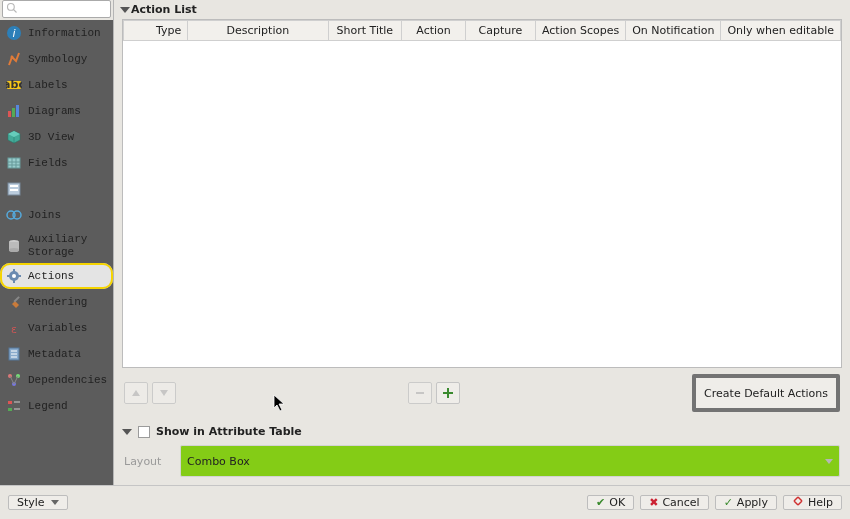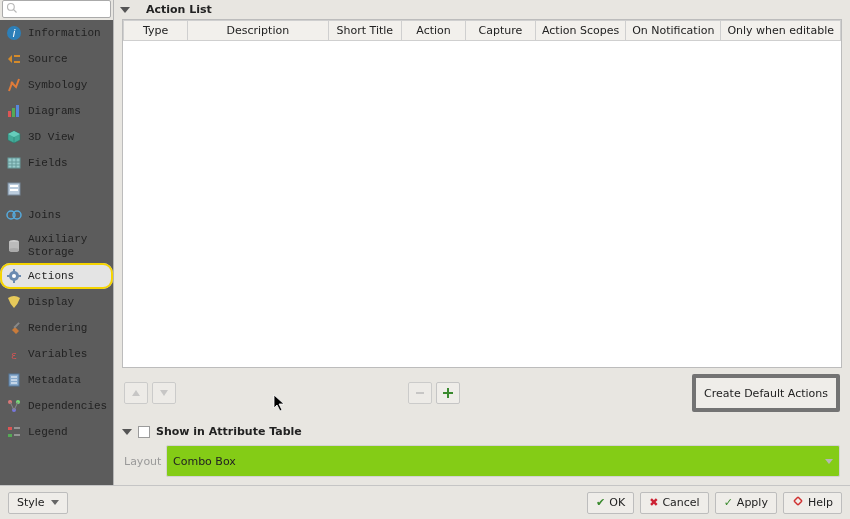--- a/index.html
+++ b/index.html
@@ -10,51 +10,51 @@
   .search-wrap .search { width: 100%; height: 18px; background: #fff; border: 1px solid #aaa; border-radius: 2px; padding: 1px 4px 1px 18px; }
   .search-wrap { position: relative; }
   .search-ico { position: absolute; left: 6px; top: 2px; width: 12px; height: 12px; opacity: .6; }
   .nav { display: flex; flex-direction: column; }
   .nav-item { display: flex; align-items: center; gap: 6px; padding: 5px 6px; color: #e9e9e9; cursor: pointer; line-height: 1.15; }
   .nav-item.active { background: #e4e4e4; color: #222; outline: 2px solid #f5d400; outline-offset: -2px; border-radius: 10px; }
   .nav-item .nav-ico { width: 16px; height: 16px; flex-shrink: 0; display: flex; align-items: center; justify-content: center; }
   .nav-item span.label { flex: 1; font-family: Liberation Mono, monospace; }
   .content { flex: 1; display: flex; flex-direction: column; background: #e8e6e1; border-left: 1px solid #b5b5b5; min-width: 0; }
 
-  .section-head { display: flex; align-items: center; gap: 16px; padding: 3px 6px; font-weight: bold; }
+  .section-head { display: flex; align-items: center; gap: 1px; padding: 3px 6px; font-weight: bold; }
   .tri { width: 0; height: 0; border-left: 5px solid transparent; border-right: 5px solid transparent; border-top: 6px solid #555; }
   .action-list-box { flex: 1; margin: 0 8px 4px 8px; display: flex; flex-direction: column; min-height: 0; }
   .table-wrap { flex: 1; border: 1px solid #bcbcbc; background: #fff; overflow: auto; }
   table.actions { width: 100%; border-collapse: collapse; }
   table.actions th { background: #f2f0ec; border: 1px solid #cfcfcf; padding: 3px 6px; font-weight: normal; text-align: center; font-size: 11px; white-space: nowrap; }
-  table.actions th:first-child { width: 80px; }
+  table.actions th:first-child { width: 80px; text-align: right; }
   table.actions th.desc { width: 180px; }
   table.actions th.st { width: 76px; margin-left: 22px; }
   table.actions th.act { width: 74px; }
   table.actions th.cap { width: 78px; }
   table.actions th.sc { width: 68px; }
   table.actions th.noti { width: 76px; }
   table.actions th.ed { width: 94px; }
   .btn-row { display: flex; align-items: center; gap: 4px; padding: 6px 2px; }
   .btn-row .spacer { flex: 1; }
   .sqbtn { width: 24px; height: 22px; background: #efede9; border: 1px solid #c5c5c5; border-radius: 2px; display: flex; align-items: center; justify-content: center; color: #888; }
   .sqbtn.disabled { opacity: .8; }
   .lgbtn { height: 38px; padding: 0 8px; background: #efede9; border: 4px solid #737373; border-radius: 2px; }
 
   .show-section { margin: 0 8px 4px 8px; display: flex; flex-direction: column; }
   .show-head { display: flex; align-items: center; gap: 6px; padding: 3px 0; font-weight: bold; }
   .fake-cb { width: 12px; height: 12px; border: 1px solid #9b9b9b; background: #fff; }
-  .layout-row { display: flex; align-items: center; gap: 6px; padding: 4px 2px; }
+  .layout-row { display: flex; align-items: center; gap: 20px; padding: 4px 2px; }
   .layout-row .lbl { color: #9a9a9a; width: 36px; }
   .layout-row .combo { flex: 1; height: 32px; background: #84cc16; border: 1px solid #d3d3d3; border-radius: 2px; padding: 0 6px; color: #9a9a9a; display: flex; align-items: center; justify-content: space-between; }
   .combo .caret { width: 0; height: 0; border-left: 4px solid transparent; border-right: 4px solid transparent; border-top: 5px solid #b6b6b6; }
 
   .button-bar { height: 34px; border-top: 1px solid #c5c5c5; background: #e8e6e1; display: flex; align-items: center; padding: 0 8px; gap: 6px; }
   .button-bar .spacer { flex: 1; }
-  .dlgbtn { height: 22px; padding: 0 8px; background: #efede9; border: 1px solid #bdbdbd; border-radius: 2px; display: inline-flex; align-items: center; gap: 4px; }
+  .dlgbtn { height: 15px; padding: 0 8px; background: #efede9; border: 1px solid #bdbdbd; border-radius: 2px; display: inline-flex; align-items: center; gap: 4px; }
   .ico-ok { color: #3a8a2e; font-weight: bold; }
   .ico-x { color: #c23; font-weight: bold; }
   .ico-chk { color: #3a8a2e; }
   .ico-hlp { color: #d03030; font-weight: bold; }
   .style-btn { display: inline-flex; align-items: center; gap: 6px; }
   .style-btn .car { width: 0; height: 0; border-left: 4px solid transparent; border-right: 4px solid transparent; border-top: 5px solid #666; }
 
   .cursor { position: absolute; left: 275px; top: 396px; width: 0; height: 0; pointer-events:none;}
   .cursor svg { position: absolute; left: -2px; top: -2px; }
 </style>
@@ -76,33 +76,34 @@
             <svg width="16" height="16">
               <circle cx="8" cy="8" r="7" fill="#2c7fb8"></circle>
               <text x="8" y="12" text-anchor="middle" fill="#fff" font-size="11" font-family="serif" font-style="italic">i</text>
             </svg>
           </span>
         <span class="label">Information</span>
       </div>
       <div class="nav-item">
         <span class="nav-ico">
             <svg width="16" height="16">
-              <path d="M2 8 L6 4 L6 12 Z M8 4 L14 4 L14 6 L8 6 Z M8 10 L14 10 L14 12 L8 12 Z" fill="#d58b2a"></path>
-            </svg>
-          </span>
-        <span class="label">Source</span>
-      </div>
-      <div class="nav-item">
-        <span class="nav-ico">
-            <svg width="16" height="16">
               <path d="M3 14 L6 6 L10 10 L13 2" fill="none" stroke="#e07b39" stroke-width="2"></path>
               <circle cx="6" cy="6" r="1.5" fill="#e07b39"></circle>
             </svg>
           </span>
         <span class="label">Symbology</span>
+      </div>
+      <div class="nav-item">
+        <span class="nav-ico">
+            <svg width="16" height="16">
+              <rect x="1" y="4" width="14" height="8" rx="1" fill="#f5c518"></rect>
+              <text x="8" y="11" text-anchor="middle" fill="#333" font-size="7" font-weight="bold">abc</text>
+            </svg>
+          </span>
+        <span class="label">Labels</span>
       </div>
       <div class="nav-item">
         <span class="nav-ico">
             <svg width="16" height="16">
               <rect x="2" y="8" width="3" height="6" fill="#d55"></rect>
               <rect x="6" y="5" width="3" height="9" fill="#5a5"></rect>
               <rect x="10" y="2" width="3" height="12" fill="#58d"></rect>
             </svg>
           </span>
         <span class="label">Diagrams</span>
@@ -164,28 +165,20 @@
               <circle cx="8" cy="8" r="2" fill="#fff"></circle>
               <g fill="#6a8ab0">
                 <rect x="7" y="1" width="2" height="3"></rect>
                 <rect x="7" y="12" width="2" height="3"></rect>
                 <rect x="1" y="7" width="3" height="2"></rect>
                 <rect x="12" y="7" width="3" height="2"></rect>
               </g>
             </svg>
           </span>
         <span class="label">Actions</span>
-      </div>
-      <div class="nav-item">
-        <span class="nav-ico">
-            <svg width="16" height="16">
-              <path d="M2 4 Q8 0 14 4 Q12 10 8 14 Q4 10 2 4 Z" fill="#e6c95a"></path>
-            </svg>
-          </span>
-        <span class="label">Display</span>
       </div>
       <div class="nav-item">
         <span class="nav-ico">
             <svg width="16" height="16">
               <path d="M3 13 L6 10 L10 14 L13 11 L9 7 Z" fill="#c97b3a"></path>
               <rect x="10" y="2" width="2" height="7" fill="#888" transform="rotate(45 11 5)"></rect>
             </svg>
           </span>
         <span class="label">Rendering</span>
       </div>

